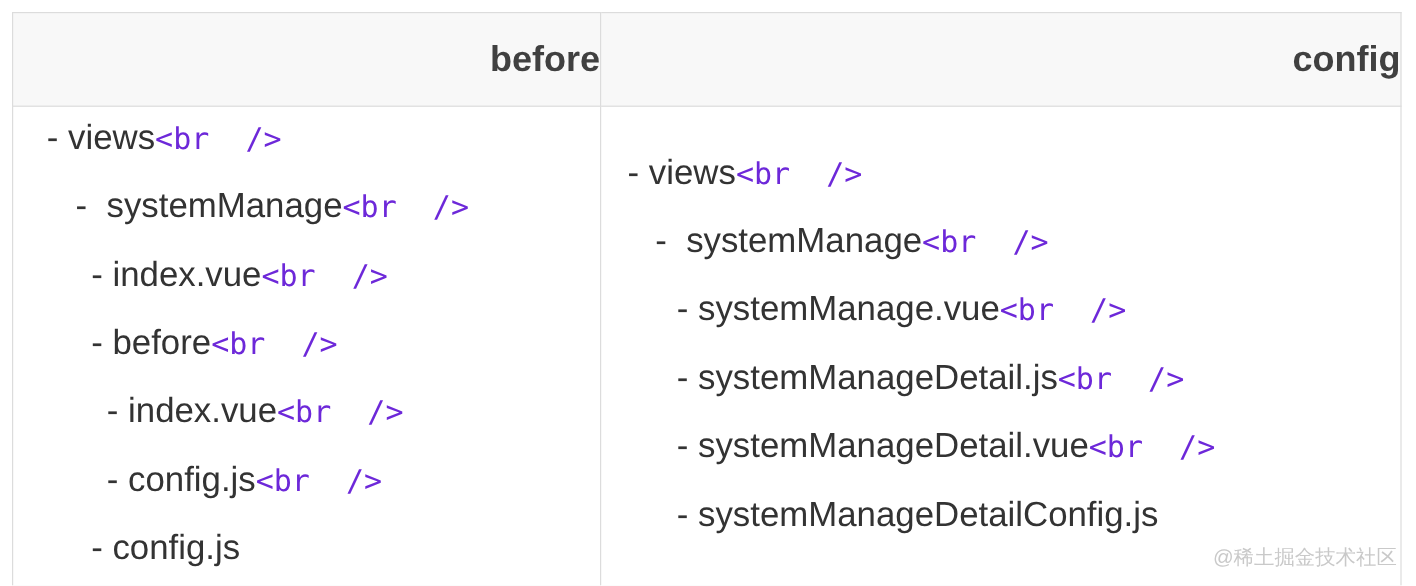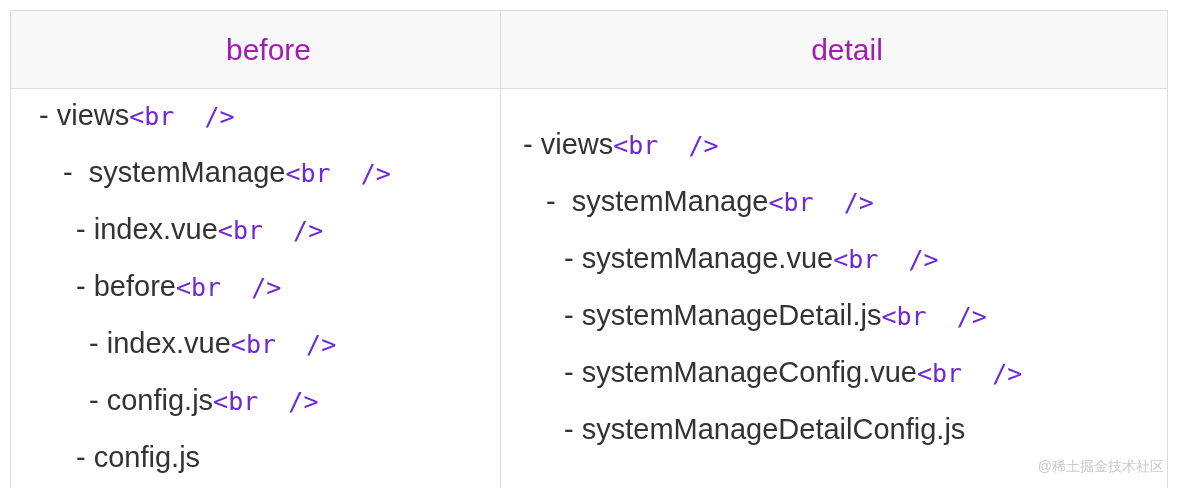--- a/index.html
+++ b/index.html
@@ -23,26 +23,26 @@
     border-collapse: collapse;
     table-layout: fixed;
   }
   table.cmp th, table.cmp td {
     border: 1.5px solid #dcdcdc;
   }
   table.cmp th {
     box-sizing: border-box;
     height: 78px;
     background: #f8f8f8;
-    text-align: center;
+    text-align: right;
     vertical-align: middle;
     padding: 0 0 0 26px;
     font-size: 30px;
-    font-weight: normal;
-    color: #a21caf;
+    font-weight: bold;
+    color: #404040;
   }
   th.col-before { width: 490px; }
   table.cmp td {
     box-sizing: border-box;
     height: 387px;
     vertical-align: middle;
     padding: 0;
     background: #ffffff;
   }
   .line {
@@ -63,51 +63,51 @@
   .cell-before .lv1 { padding-left: 52px; }
   .cell-before .lv2 { padding-left: 65px; }
   .cell-before .lv3 { padding-left: 78px; }
   .cell-after  .lv0 { padding-left: 22px; }
   .cell-after  .lv1 { padding-left: 45px; }
   .cell-after  .lv2 { padding-left: 63px; }
   .watermark {
     position: absolute;
     right: 16px;
     bottom: 12px;
-    font-size: 14px;
+    font-size: 17px;
     color: #c9c9c9;
   }
 </style>
 </head>
 <body>
 
 <div class="canvas">
   <table class="cmp">
     <thead>
       <tr>
         <th class="col-before">before</th>
-        <th class="col-after">detail</th>
+        <th class="col-after">config</th>
       </tr>
     </thead>
     <tbody>
       <tr>
         <td class="cell-before">
             <div class="line lv0"><span class="file">- views</span><span class="code">&lt;br  /&gt;</span></div>
             <div class="line lv1"><span class="file">-  systemManage</span><span class="code">&lt;br  /&gt;</span></div>
             <div class="line lv2"><span class="file">- index.vue</span><span class="code">&lt;br  /&gt;</span></div>
             <div class="line lv2"><span class="file">- before</span><span class="code">&lt;br  /&gt;</span></div>
             <div class="line lv3"><span class="file">- index.vue</span><span class="code">&lt;br  /&gt;</span></div>
             <div class="line lv3"><span class="file">- config.js</span><span class="code">&lt;br  /&gt;</span></div>
             <div class="line lv2"><span class="file">- config.js</span></div>
           </td>
         <td class="cell-after">
             <div class="line lv0"><span class="file">- views</span><span class="code">&lt;br  /&gt;</span></div>
             <div class="line lv1"><span class="file">-  systemManage</span><span class="code">&lt;br  /&gt;</span></div>
             <div class="line lv2"><span class="file">- systemManage.vue</span><span class="code">&lt;br  /&gt;</span></div>
             <div class="line lv2"><span class="file">- systemManageDetail.js</span><span class="code">&lt;br  /&gt;</span></div>
-            <div class="line lv2"><span class="file">- systemManageConfig.vue</span><span class="code">&lt;br  /&gt;</span></div>
+            <div class="line lv2"><span class="file">- systemManageDetail.vue</span><span class="code">&lt;br  /&gt;</span></div>
             <div class="line lv2"><span class="file">- systemManageDetailConfig.js</span></div>
           </td>
       </tr>
     </tbody>
   </table>
   <div class="watermark">@稀土掘金技术社区</div>
 </div>
 
 </body></html>

